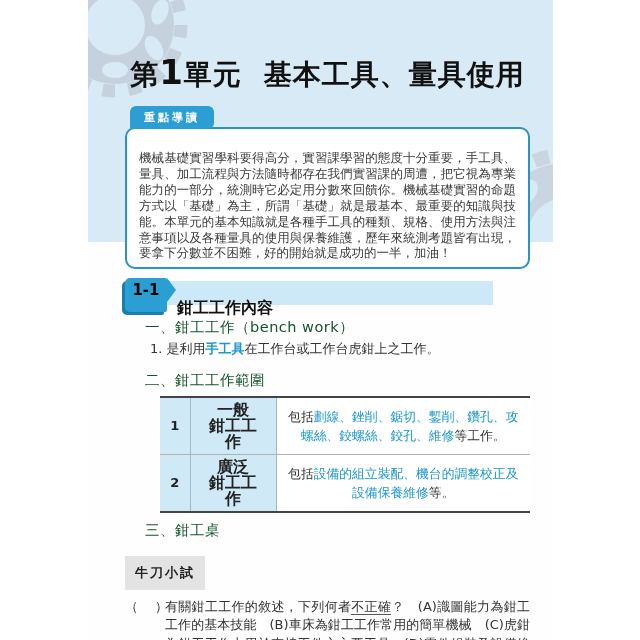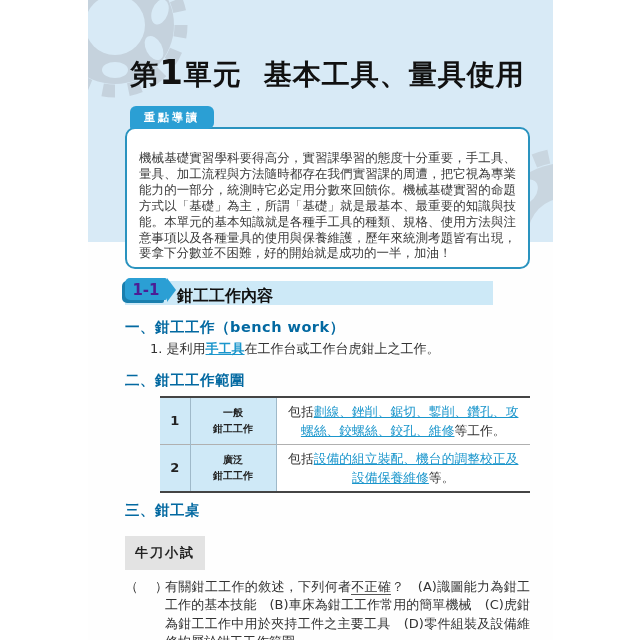--- a/index.html
+++ b/index.html
@@ -19,40 +19,40 @@
 
   .kp-badge { position:relative; z-index:3; margin-top:15px; margin-left:5px; display:inline-block;
               background:#2b9fd4; color:#fff; font-weight:bold; font-size:11px;
               padding:4px 14px; border-radius:6px 6px 6px 2px; letter-spacing:3px; }
   .kp-box { margin-top:-2px; background:#fff; border:2px solid #2a93bf; border-radius:10px;
             padding:21px 12px 6px 12px; }
   .kp-text { font-size:12.5px; line-height:15.9px; color:#3a3a3a; text-align:justify; }
 
   .section-header { position:relative; margin-top:9px; height:27px; }
   .section-bar { position:absolute; left:0; top:3px; width:368px; height:24px; background:#cde9f7; }
-  .section-badge { position:absolute; left:0; top:0; width:42px; height:22px; background:#2b9fd4;
-                   border-radius:5px 2px 2px 5px; color:#4c1d95; font-weight:bold; font-size:15px;
+  .section-badge { position:absolute; left:0; top:0; width:42px; height:34px; background:#2b9fd4;
+                   border-radius:5px 2px 2px 5px; color:#000000; font-weight:bold; font-size:15px;
                    text-align:center; line-height:25px; box-shadow:-3px 3px 0 #1a7fae; }
   .section-badge::after { content:""; position:absolute; right:-9px; top:0;
                    border-top:12.5px solid transparent; border-bottom:12.5px solid transparent;
                    border-left:9px solid #2b9fd4; }
-  .section-title { position:absolute; left:52px; top:8px; font-size:16px; font-weight:bold; color:#111; }
+  .section-title { position:absolute; left:52px; top:20px; font-size:16px; font-weight:bold; color:#111; }
 
-  .h2 { margin-top:13px; font-size:14.5px; font-weight:bold; color:#0369a1; letter-spacing:0.5px; }
+  .h2 { margin-top:13px; font-size:14.5px; font-weight:normal; color:#14532d; letter-spacing:0.5px;margin-left:20px; }
   .list { margin-top:3px; margin-left:25px; }
   .list .li { font-size:13px; line-height:17.5px; color:#333; }
-  .hl { color:#1b96cc; font-weight:bold;text-decoration:underline; }
+  .hl { color:#1b96cc; font-weight:bold; }
 
   table.scope { margin:6px 0 0 35px; width:370px; border-collapse:collapse;
                 border-top:2px solid #444; border-bottom:2px solid #444; }
   table.scope tr + tr td { border-top:1px solid #b0b0b0; }
   table.scope td { vertical-align:middle; }
   td.c-num  { width:30px; background:#cfe9f7; text-align:center; font-weight:bold; font-size:13px; color:#222;
               border-right:1px solid #9fb9c9; }
-  td.c-name { width:86px; background:#cfe9f7; text-align:center; font-size:10px; line-height:16px;
+  td.c-name { width:86px; background:#cfe9f7; text-align:center; font-size:16px; line-height:16px;
               color:#222; font-weight:bold; border-right:1px solid #9fb9c9; padding:4px 18px; }
   td.c-body { background:#fff; padding:4px 8px; font-size:12.8px; line-height:19px; color:#333;text-align:center; }
   td.c-body .hl { font-weight:normal; }
 
   .try-badge { display:inline-block; margin-top:16px; background:#e3e3e3; color:#222;
                font-weight:bold; font-size:13px; padding:8px 10px; letter-spacing:2px; }
 
   .question { display:flex; margin-top:8px; }
   .q-bracket { width:40px; flex:none; font-size:13px; color:#333; letter-spacing:2px; }
   .q-text { flex:1; font-size:13px; line-height:18.5px; color:#333; text-align:justify; }

